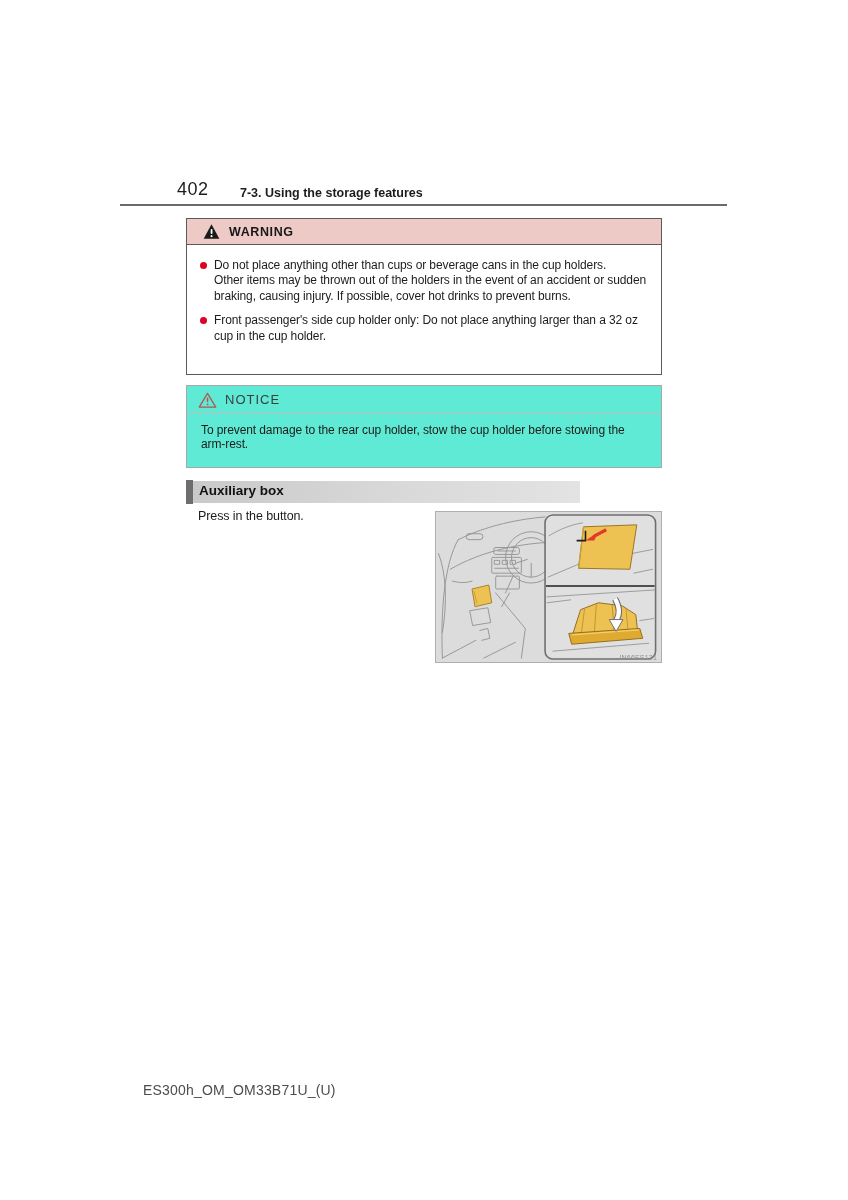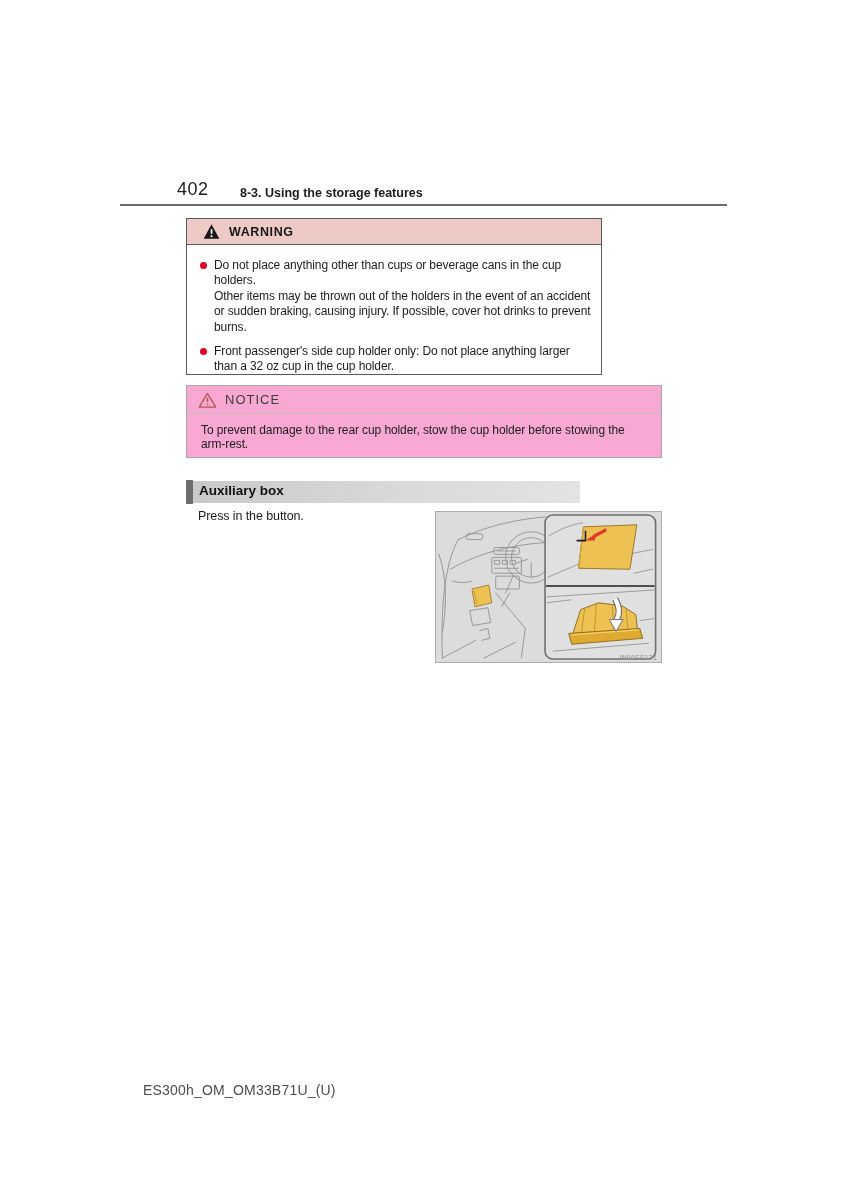--- a/index.html
+++ b/index.html
@@ -5,31 +5,31 @@
   html,body{margin:0;padding:0;background:#fff;}
   .page{
     position:relative;width:848px;height:1200px;background:#ffffff;
     font-family:"Liberation Sans",sans-serif;color:#1c1c1c;overflow:hidden;
   }
   
   .page-number{position:absolute;left:177px;top:179px;font-size:18px;font-weight:normal;letter-spacing:.5px;}
   .section-title{position:absolute;left:240px;top:186px;font-size:12.5px;font-weight:bold;}
   .header-rule{position:absolute;left:120px;top:204px;width:607px;height:2px;background:#6b6b6b;}
   
-  .warning-box{position:absolute;left:186px;top:218px;width:416px;height:157px;border:1px solid #5a5a5a;box-sizing:border-box;background:#fff;}
+  .warning-box{position:absolute;left:186px;top:218px;width:476px;height:157px;border:1px solid #5a5a5a;box-sizing:border-box;background:#fff;}
   .warning-header{height:26px;background:#eecac6;border-bottom:1px solid #5a5a5a;display:flex;align-items:center;padding-left:16px;box-sizing:border-box;}
   .warning-header svg{width:17px;height:15px;margin-right:9px;}
   .warning-title{font-size:12.5px;font-weight:bold;letter-spacing:.6px;color:#171717;}
   .warning-body{padding:13px 9px 0 13px;}
   .w-item{position:relative;padding-left:14px;margin-bottom:9px;font-size:12px;line-height:15.4px;letter-spacing:-0.1px;}
   .w-bullet{position:absolute;left:0;top:4px;width:7px;height:7px;border-radius:50%;background:#e00023;}
   .w-detail{margin:0;}
   .w-detail.justify{text-align:justify;}
   
-  .notice-box{position:absolute;left:186px;top:385px;width:476px;height:73px;border:1px solid #a9a9a9;box-sizing:border-box;background:#f9a8d4;}
+  .notice-box{position:absolute;left:186px;top:385px;width:476px;height:83px;border:1px solid #a9a9a9;box-sizing:border-box;background:#5eead4;}
   .notice-header{height:28px;display:flex;align-items:center;padding-left:11px;border-bottom:1px solid #bcbcbc;box-sizing:border-box;}
   .notice-header svg{width:19px;height:16px;margin-right:8px;}
   .notice-title{font-size:13px;letter-spacing:1px;color:#3d3d3d;}
   .notice-body{padding:9px 10px 0 14px;font-size:12px;line-height:14px;letter-spacing:-0.1px;}
   
   .aux-heading{position:absolute;left:186px;top:481px;width:394px;height:22px;background:linear-gradient(90deg,#c9c9c9 0%,#d9d9d9 55%,#e3e3e3 100%);box-sizing:border-box;}
   .aux-heading-bar{position:absolute;left:0;top:-1px;width:7px;height:24px;background:#6e6e6e;}
   .aux-heading-label{position:absolute;left:13px;top:2px;font-size:13.5px;font-weight:bold;color:#111;}
   .aux-instruction{position:absolute;left:198px;top:509px;font-size:12.5px;letter-spacing:-0.1px;}
   
@@ -38,21 +38,21 @@
   .figure-code{position:absolute;right:4px;bottom:1px;font-size:7px;color:#8f8f8f;letter-spacing:.2px;}
   
   .footer-code{position:absolute;left:143px;top:1082px;font-size:14px;color:#4d4d4d;letter-spacing:.2px;}
 </style>
 </head>
 <body>
 
 <div class="page">
 
   <div class="page-number">402</div>
-  <div class="section-title">8-3. Using the storage features</div>
+  <div class="section-title">7-3. Using the storage features</div>
   <div class="header-rule"></div>
 
   <div class="warning-box">
     <div class="warning-header">
       <svg viewBox="0 0 24 22">
         <path d="M12 0.5 L23.5 21.5 H0.5 Z" fill="#1a1a1a"></path>
         <rect x="10.8" y="7.5" width="2.6" height="7.3" rx="1.2" fill="#ffffff"></rect>
         <circle cx="12.1" cy="17.8" r="1.5" fill="#ffffff"></circle>
       </svg>
       <span class="warning-title">WARNING</span>

